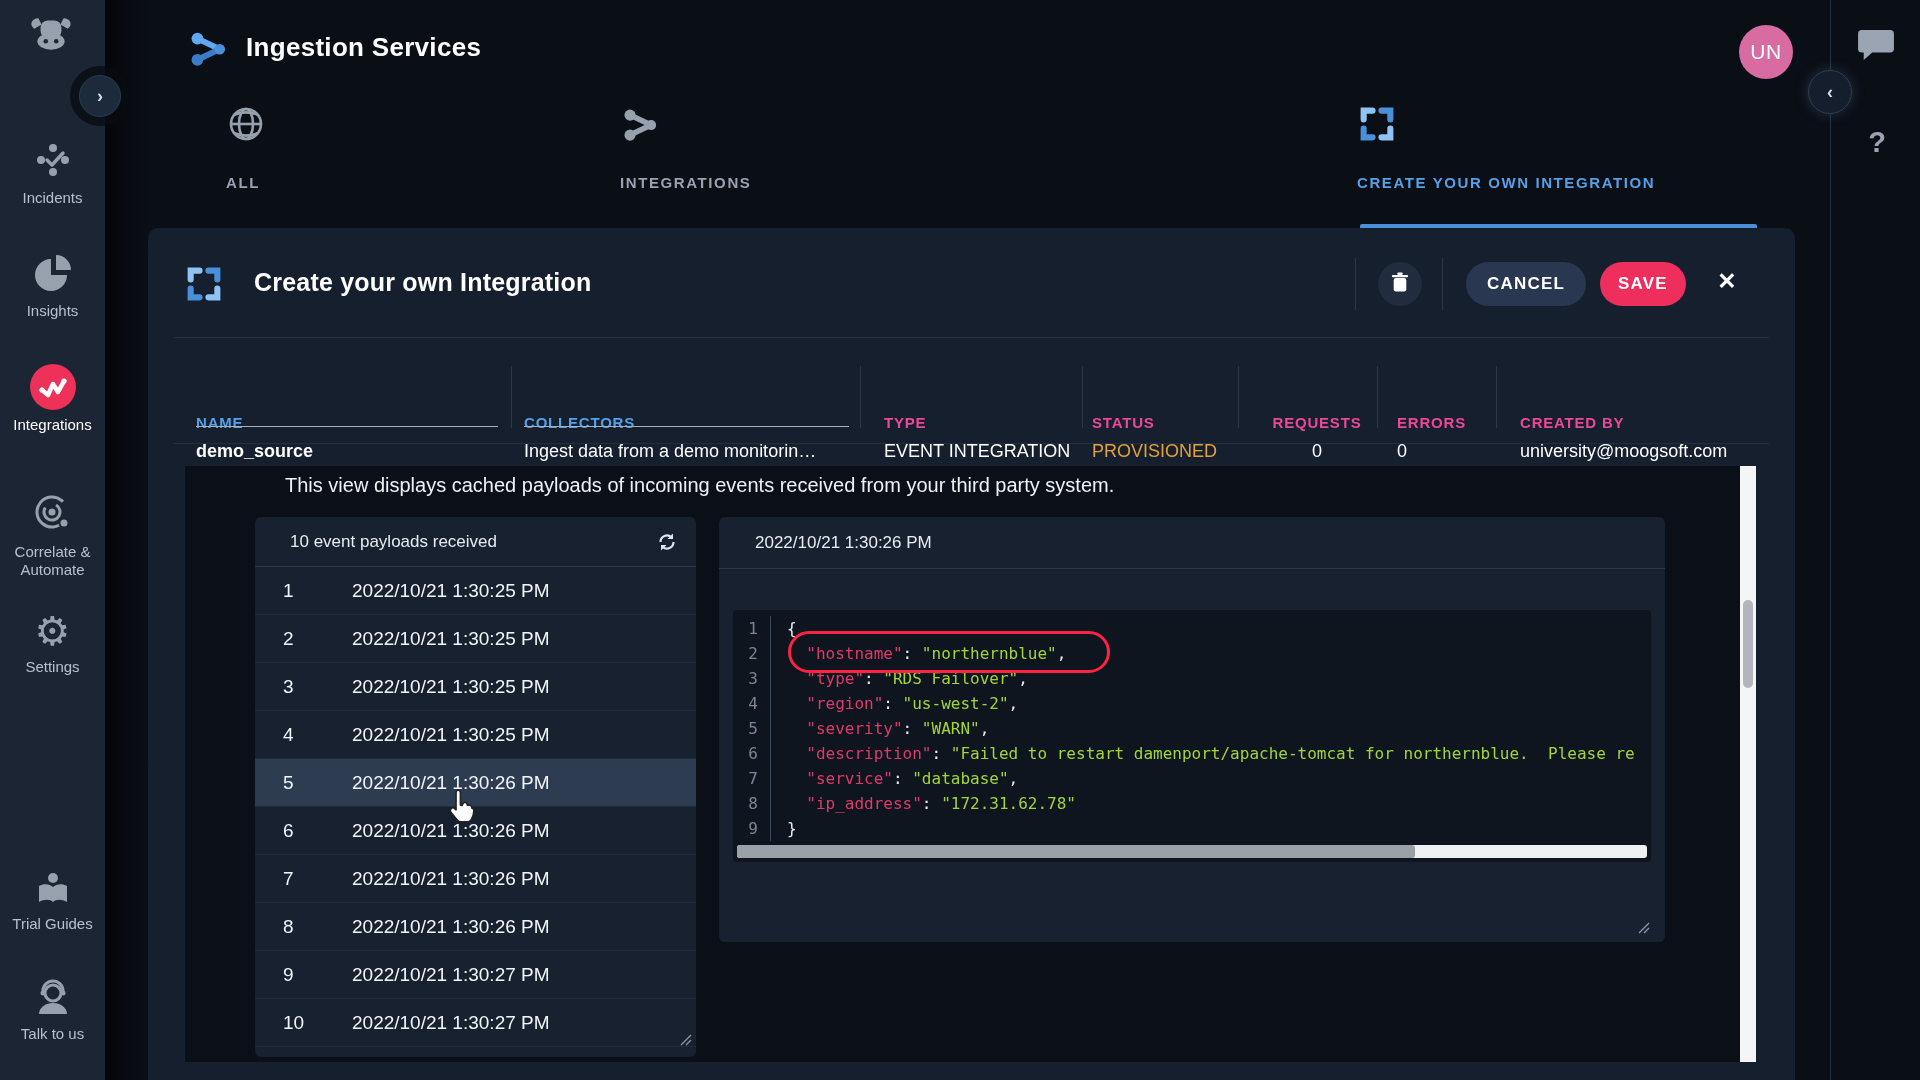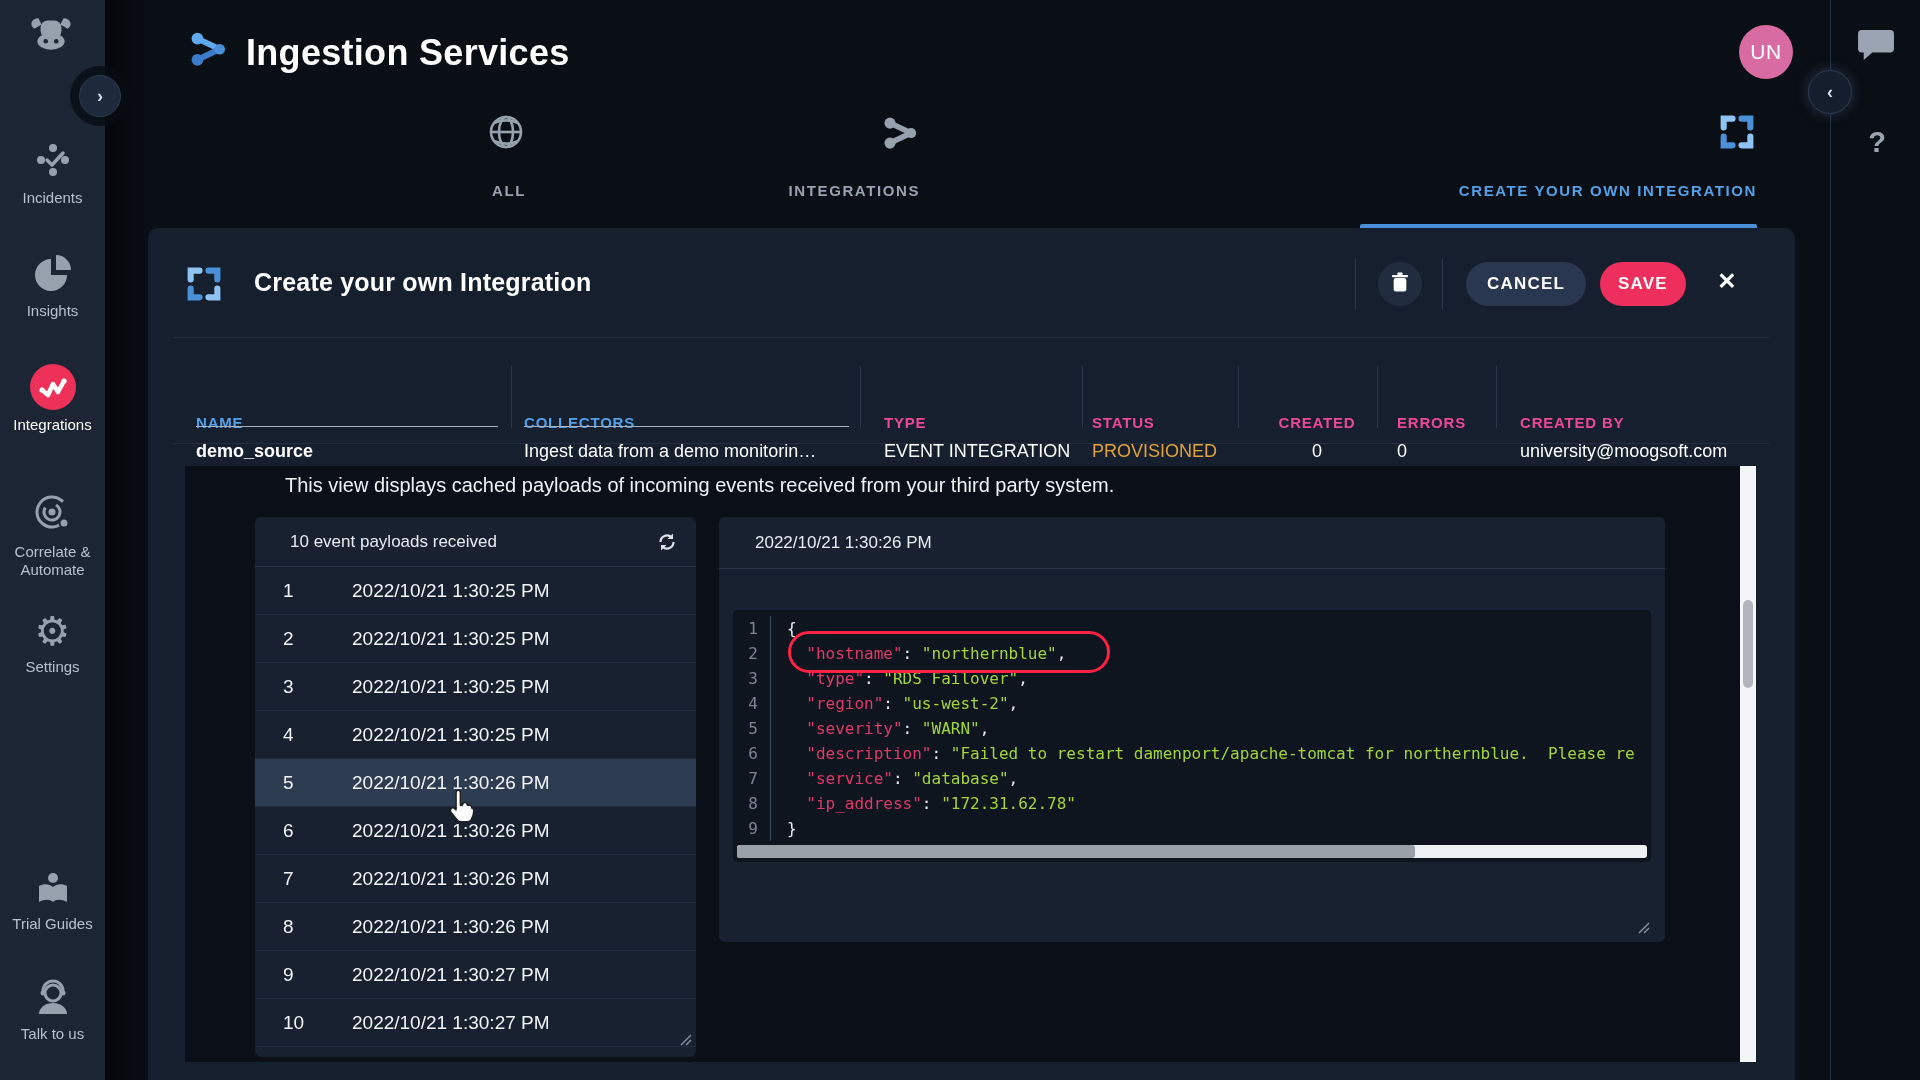--- a/index.html
+++ b/index.html
@@ -16,24 +16,24 @@
   .nav-item .nav-label { display:block; margin-top:6px; line-height:18px; }
   .nav-item.active .nav-label { color:#ffffff; }
   .logo-cow { position:absolute; left:28px; top:16px; }
   .expand-btn { position:absolute; left:79px; top:75px; width:42px; height:42px; border-radius:50%;
                 background:#1d2a3c; border:1px solid #2c3a50; box-shadow:0 0 0 9px rgba(8,12,19,.8);
                 color:#d6dde6; font-size:18px; text-align:center; line-height:40px; z-index:6; font-weight:bold; }
   .pink-circle { width:46px; height:46px; border-radius:50%; background:#ee3158; margin:0 auto;
                  display:flex; align-items:center; justify-content:center; }
 
   
-  .app-title { position:absolute; left:246px; top:32px; font-size:36px; font-weight:bold; color:#ffffff; letter-spacing:.3px; }
-
-  
-  .tab { position:absolute; top:112px; height:120px; text-align:right; cursor:default; }
+  .app-title { position:absolute; left:246px; top:32px; font-size:26px; font-weight:bold; color:#ffffff; letter-spacing:.3px; }
+
+  
+  .tab { position:absolute; top:104px; height:120px; text-align:left; cursor:default; }
   .tab .tab-icon { display:block; margin:0 auto; }
   .tab .tab-label { display:block; margin-top:26px; font-size:15px; letter-spacing:1.6px; color:#98a2b3; font-weight:bold; }
   .tab.active .tab-label { color:#56a0e8; }
   .tab-underline { position:absolute; left:1360px; top:224px; width:397px; height:4px; background:#4a90d9; border-radius:2px 2px 0 0; }
 
   
   .card { position:absolute; left:148px; top:228px; width:1647px; height:852px; background:#151f2e; border-radius:10px 10px 0 0; }
   .card-title { position:absolute; left:254px; top:268px; font-size:25px; font-weight:bold; color:#fff; letter-spacing:.2px; }
   .vdiv { position:absolute; top:258px; width:1px; height:52px; background:#2b3748; }
   .icon-circle-btn { position:absolute; left:1378px; top:262px; width:44px; height:44px; border-radius:50%;
@@ -311,21 +311,21 @@
   </div>
   <div class="fvdiv" style="left:1082px;"></div>
 
   <div class="field amber" style="left:1092px; width:130px;">
     <span class="f-label">STATUS</span>
     <span class="f-value">PROVISIONED</span>
   </div>
   <div class="fvdiv" style="left:1238px;"></div>
 
   <div class="field center" style="left:1261px; width:112px;">
-    <span class="f-label">CREATED</span>
+    <span class="f-label">REQUESTS</span>
     <span class="f-value">0</span>
   </div>
   <div class="fvdiv" style="left:1377px;"></div>
 
   <div class="field" style="left:1397px; width:95px;">
     <span class="f-label">ERRORS</span>
     <span class="f-value">0</span>
   </div>
   <div class="fvdiv" style="left:1496px;"></div>
 

